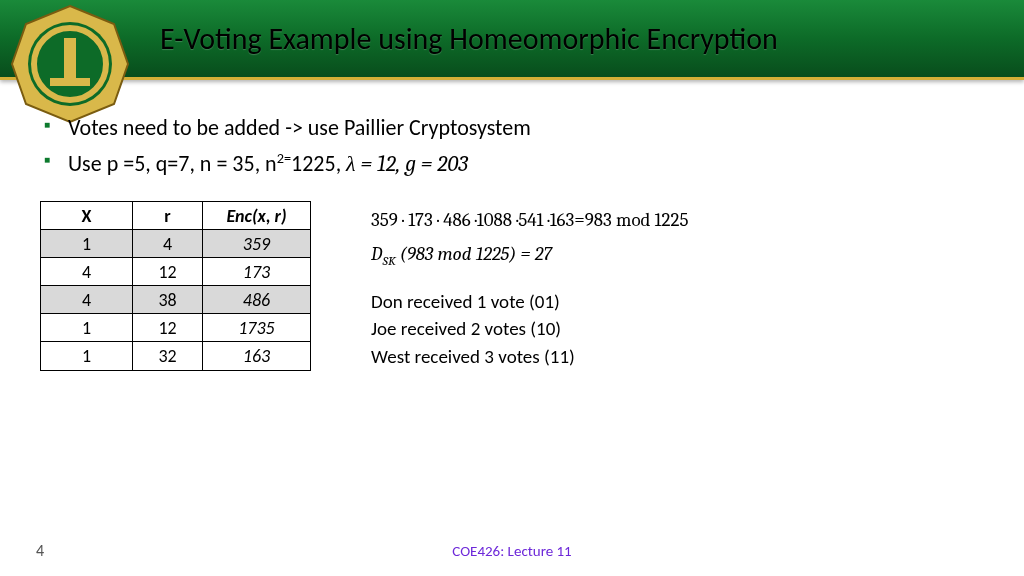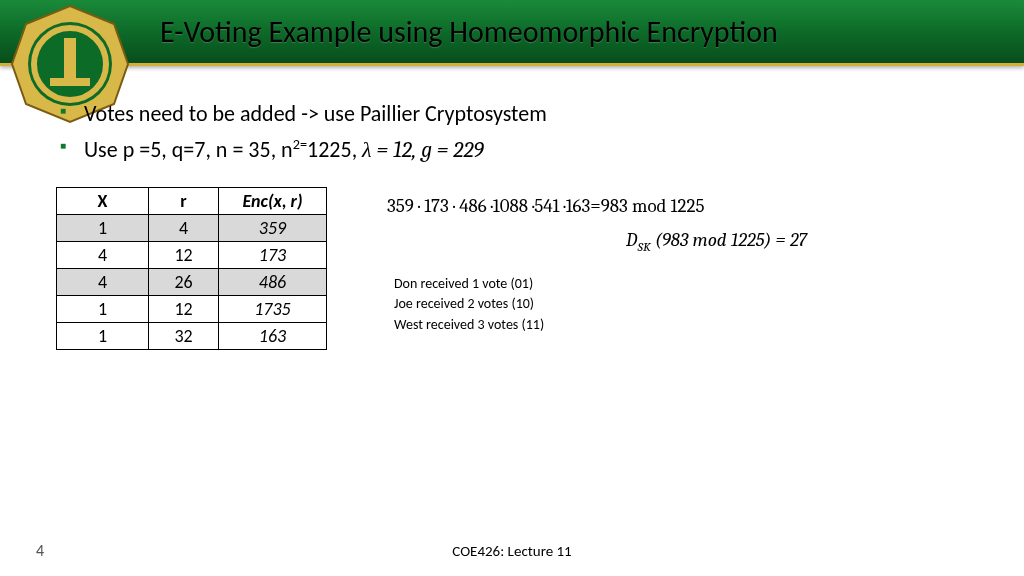--- a/index.html
+++ b/index.html
@@ -6,21 +6,21 @@
   body {
     width: 1024px;
     height: 576px;
     font-family: Calibri, Arial, sans-serif;
     background: #ffffff;
     position: relative;
     overflow: hidden;
   }
   .header {
     width: 100%;
-    height: 66px;
+    height: 80px;
     background: linear-gradient(to bottom, #1a8a3a 0%, #0d6b28 50%, #084d1c 100%);
     border-bottom: 3px solid #d4af37;
     display: flex;
     align-items: center;
     padding-left: 160px;
     box-shadow: 0 2px 4px rgba(0,0,0,0.3);
   }
   .title {
     color: #000;
     font-size: 30px;
@@ -28,21 +28,21 @@
     text-shadow: 0 1px 1px rgba(255,255,255,0.2);
   }
   .logo {
     position: absolute;
     left: 10px;
     top: 4px;
     width: 120px;
     height: 120px;
   }
   .content {
-    padding: 30px 60px 0 56px;
+    padding: 30px 60px 0 40px;
   }
   ul.bullets {
     list-style: none;
     margin-bottom: 20px;
   }
   ul.bullets li {
     font-size: 22px;
     color: #000;
     padding: 4px 0;
     position: relative;
@@ -76,38 +76,38 @@
   table.enc th:nth-child(3), table.enc td:nth-child(3) { width: 108px; font-style: italic; }
   table.enc tr.shade td { background: #d9d9d9; }
   .math-block {
     font-family: Cambria, "Times New Roman", serif;
     font-size: 19px;
     color: #000;
     line-height: 1.45;
     padding-top: 6px;
   }
   .math-block .line1 { margin-bottom: 6px; }
-  .math-block .line2 { text-align: right; width: 420px; margin-bottom: 2px; font-style: italic;}
-  .results { margin-top: 18px; font-family: Calibri, Arial, sans-serif; font-size: 14px; margin-left: 7px; }
+  .math-block .line2 { text-align: left; width: 420px; margin-bottom: 2px; font-style: italic;}
+  .results { margin-top: 18px; font-family: Calibri, Arial, sans-serif; font-size: 19px; }
   sup { font-size: 0.65em; }
   sub { font-size: 0.7em; }
   .footer-num {
     position: absolute;
     left: 36px;
     bottom: 16px;
     font-size: 16px;
     color: #555;
   }
   .footer-center {
     position: absolute;
     left: 50%;
     transform: translateX(-50%);
     bottom: 16px;
     font-size: 15px;
-    color: #000000;
+    color: #6d28d9;
   }
   .seal-outer { fill:#d9b84a; stroke:#7a5c10; stroke-width:2; }
   .seal-inner { fill:#0d6b28; }
   .seal-ring  { fill:none; stroke:#d9b84a; stroke-width:6; }
 </style>
 </head>
 <body>
 
 <div class="header">
   <span class="title">E-Voting Example using Homeomorphic Encryption</span>
@@ -118,21 +118,21 @@
   <circle class="seal-inner" cx="60" cy="60" r="42"></circle>
   <circle class="seal-ring" cx="60" cy="60" r="36"></circle>
   <rect x="54" y="34" width="12" height="40" fill="#d9b84a"></rect>
   <rect x="40" y="74" width="40" height="8" fill="#d9b84a"></rect>
 </svg>
 
 <div class="content">
   <ul class="bullets">
     <li>Votes need to be added -&gt; use Paillier Cryptosystem</li>
     <li>
-      <span>Use p =5, q=7, n = 35, n</span><sup>2=</sup><span>1225, </span><span style="font-family:Cambria,'Times New Roman',serif;font-style:italic">λ = 12, g = 229</span>
+      <span>Use p =5, q=7, n = 35, n</span><sup>2=</sup><span>1225, </span><span style="font-family:Cambria,'Times New Roman',serif;font-style:italic">λ = 12, g = 203</span>
     </li>
   </ul>
 
   <div class="body-row">
     <table class="enc">
       <tbody>
           <tr>
         <th>X</th>
         <th>r</th>
         <th>Enc(x, r)</th>
@@ -142,21 +142,21 @@
             <td>4</td>
             <td>359</td>
           </tr>
       <tr>
             <td>4</td>
             <td>12</td>
             <td>173</td>
           </tr>
       <tr class="shade">
             <td>4</td>
-            <td>26</td>
+            <td>38</td>
             <td>486</td>
           </tr>
       <tr>
             <td>1</td>
             <td>12</td>
             <td>1735</td>
           </tr>
       <tr>
             <td>1</td>
             <td>32</td>

